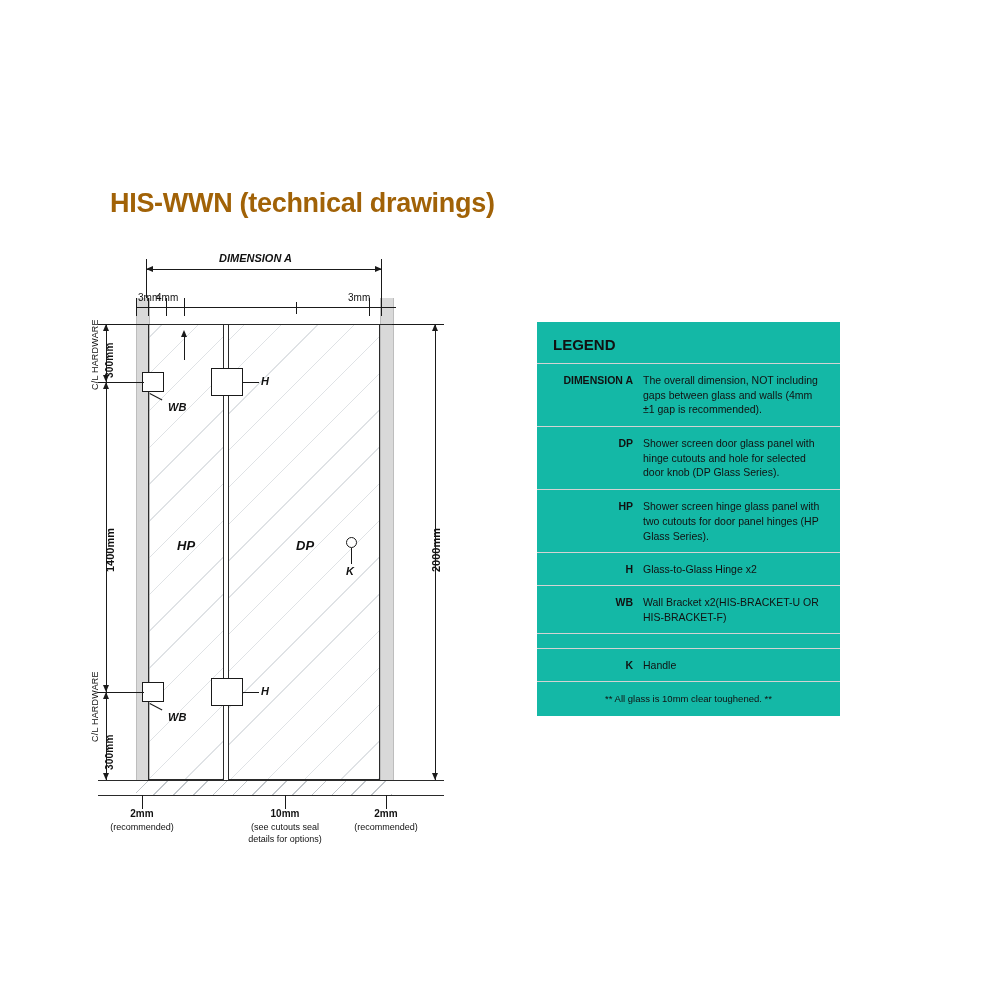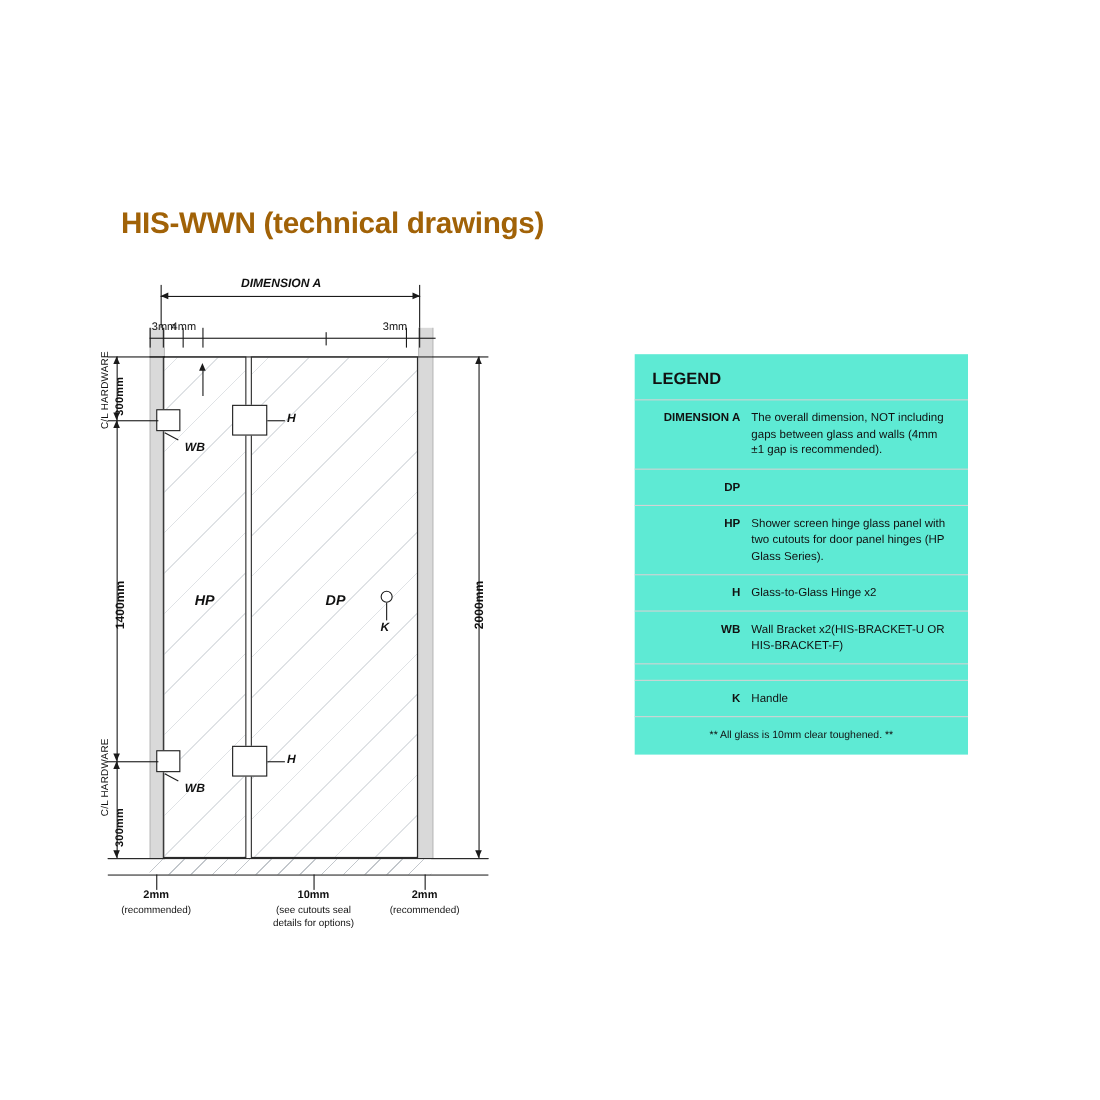--- a/index.html
+++ b/index.html
@@ -160,24 +160,23 @@
     color: #111;
     white-space: nowrap;
   }
 
   
   #legend {
     position: absolute;
     left: 537px;
     top: 322px;
     width: 303px;
-    background: #5eead4;
+    background: #14b8a6;
     box-sizing: border-box;
     padding: 0;
-    margin-left: 40px;
   }
   #legend .legend-title {
     font-size: 15px;
     font-weight: bold;
     padding: 14px 0 10px 16px;
     color: #111;
   }
   .legend-row {
     display: flex;
     align-items: flex-start;
@@ -325,20 +324,21 @@
   <div id="legend">
     <div class="legend-title">LEGEND</div>
 
     <div class="legend-row tall">
       <div class="legend-key">DIMENSION A</div>
       <div class="legend-desc">The overall dimension, NOT including gaps between glass and walls (4mm ±1 gap is recommended).</div>
     </div>
 
     <div class="legend-row tall">
       <div class="legend-key">DP</div>
+      <div class="legend-desc">Shower screen door glass panel with hinge cutouts and hole for selected door knob (DP Glass Series).</div>
     </div>
 
     <div class="legend-row tall">
       <div class="legend-key">HP</div>
       <div class="legend-desc">Shower screen hinge glass panel with two cutouts for door panel hinges (HP Glass Series).</div>
     </div>
 
     <div class="legend-row">
       <div class="legend-key">H</div>
       <div class="legend-desc">Glass-to-Glass Hinge x2</div>

